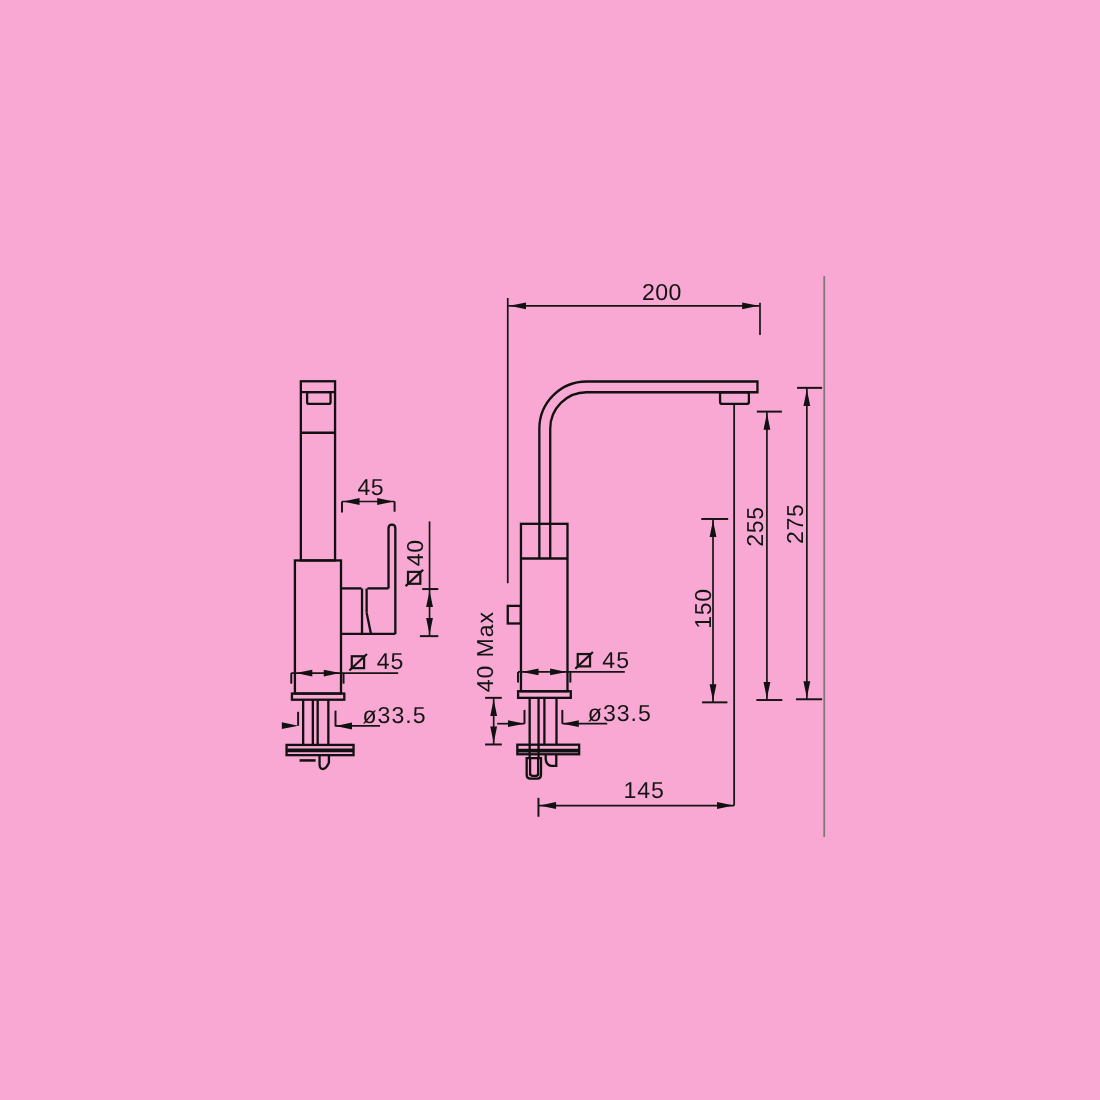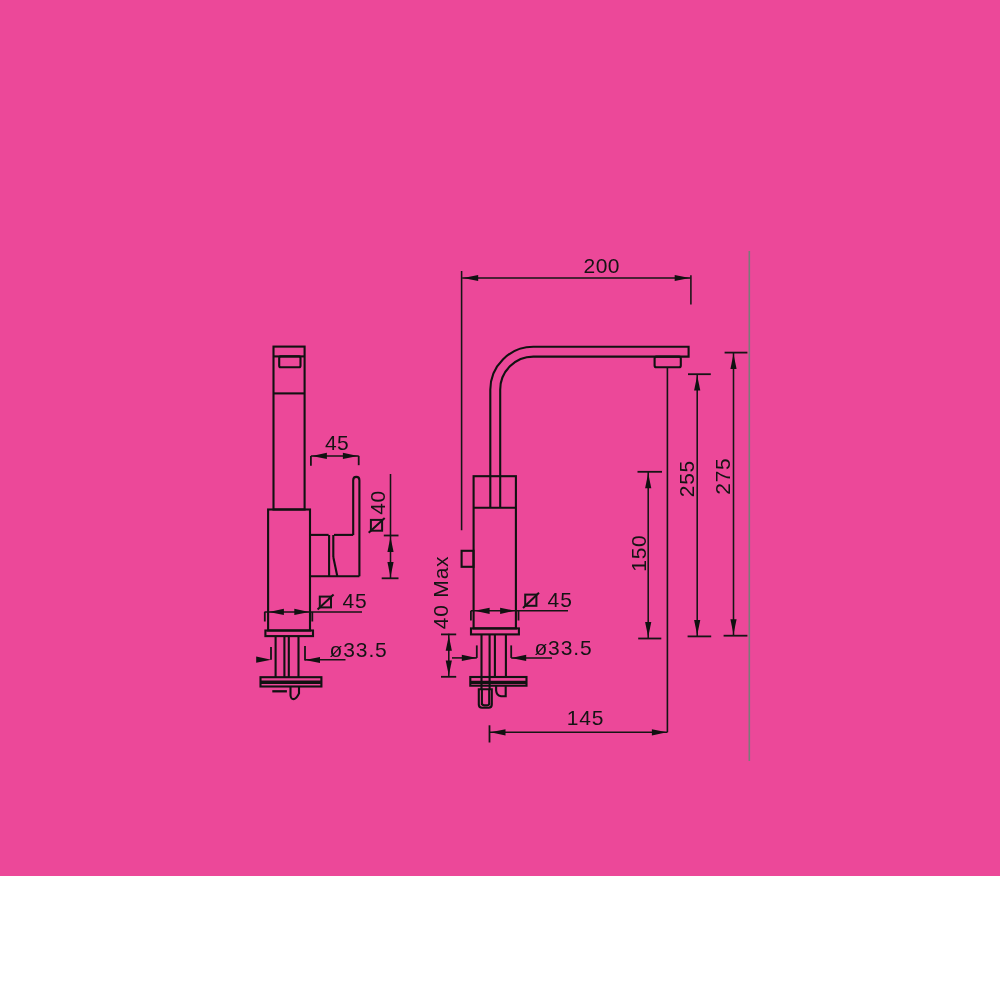--- a/index.html
+++ b/index.html
@@ -1,16 +1,16 @@
 <!DOCTYPE html>
 <html><head>
 <meta charset="utf-8">
 <style>
   html,body{margin:0;padding:0;background:#ffffff;}
-  .wrap{width:1000px;height:876px;position:relative;background:#ec4899;transform:translateZ(0);will-change:transform;}
+  .wrap{width:1000px;height:1000px;position:relative;background:#f9a8d4;transform:translateZ(0);will-change:transform;}
   text{font-family:"Liberation Sans",sans-serif;fill:#141414;}
 </style>
 </head>
 <body>
 <div class="wrap">
 <svg width="1000" height="1000" viewBox="0 0 1000 1000">
   <defs>
     <path id="arr" d="M0,0 L-15,-3.1 L-15,3.1 Z" fill="#111"></path>
   </defs>
 

